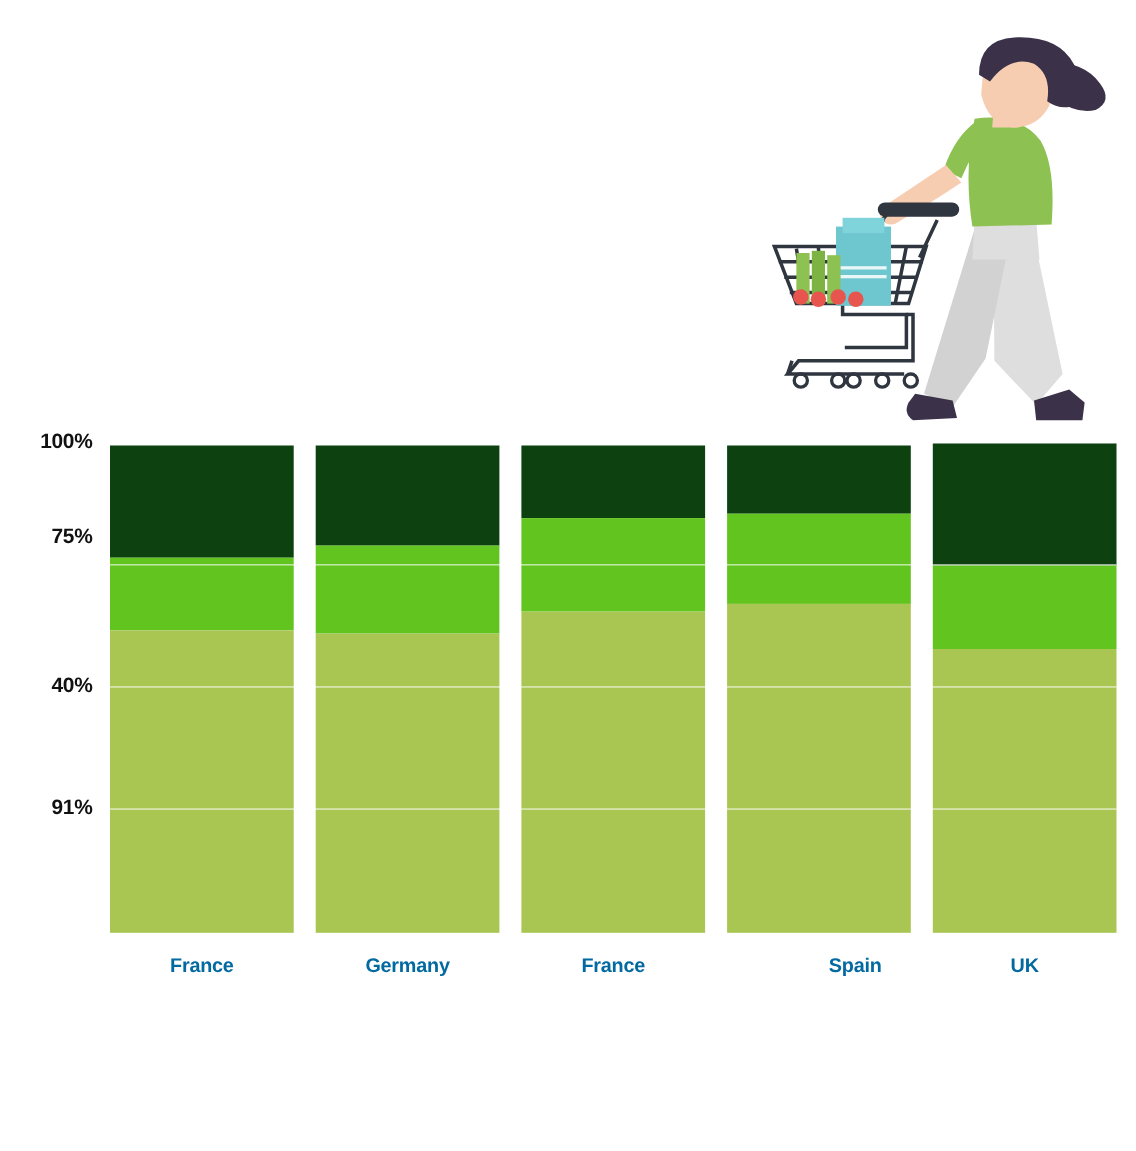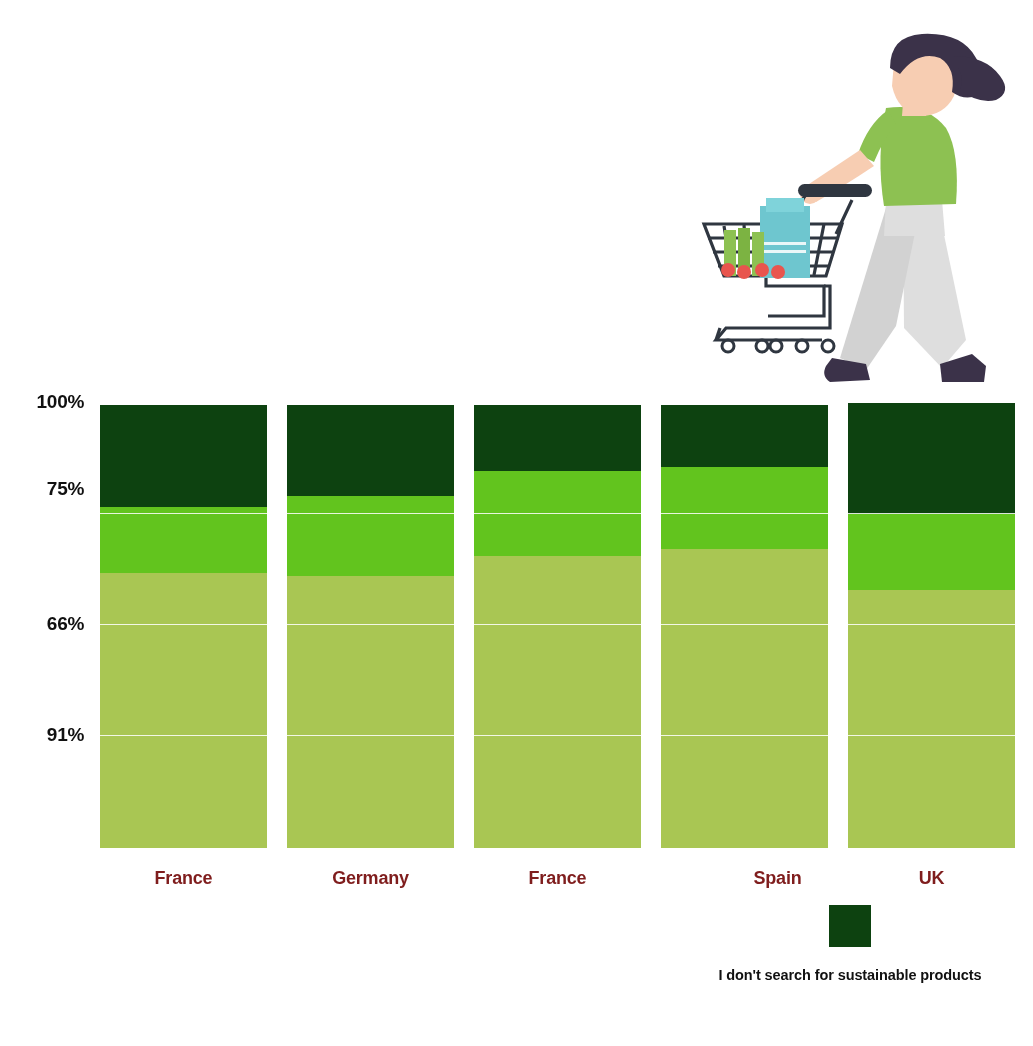--- a/index.html
+++ b/index.html
@@ -39,21 +39,21 @@
   .bar{
     position:absolute;bottom:0;width:167px;
     display:flex;flex-direction:column;justify-content:flex-end;
     z-index:2;
   }
   .seg{width:100%;display:block;}
 
   .x-labels{position:absolute;left:100px;top:868px;width:915px;height:30px;}
   .x-label{
     position:absolute;top:0;width:167px;text-align:center;
-    font-size:18px;font-weight:bold;color:#7f1d1d;letter-spacing:-0.2px;
+    font-size:18px;font-weight:bold;color:#0369a1;letter-spacing:-0.2px;
   }
 
   
   .legend{position:absolute;left:0px;top:905px;width:1033px;height:141px;}
   .legend-item{position:absolute;top:0;text-align:center;}
   .legend-swatch{
     width:42px;height:42px;margin:0 auto 18px auto;display:block;
   }
   .legend-text{
     font-size:14.5px;font-weight:bold;line-height:1.42;color:#111111;
@@ -134,21 +134,21 @@
         <circle cx="88" cy="244" r="7" fill="#e8554e"></circle>
       </g>
     </svg>
   </div>
 
   <div class="chart-area">
 
     <div class="y-axis-labels">
       <div class="y-tick" style="top:402px;">100%</div>
       <div class="y-tick" style="top:489px;">75%</div>
-      <div class="y-tick" style="top:624px;">66%</div>
+      <div class="y-tick" style="top:624px;">40%</div>
       <div class="y-tick" style="top:735px;">91%</div>
     </div>
 
     <div class="plot">
 
       <div class="bar" style="left:0px;height:443px;">
         <div class="seg" style="height:102px;background:#0d4210;"></div>
         <div class="seg" style="height:66px;background:#62c41e;"></div>
         <div class="seg" style="height:275px;background:#a9c653;"></div>
       </div>
@@ -188,20 +188,16 @@
       <div class="x-label" style="left:187px;">Germany</div>
       <div class="x-label" style="left:374px;">France</div>
       <div class="x-label" style="left:594px;">Spain</div>
       <div class="x-label" style="left:748px;">UK</div>
     </div>
 
     <div class="legend">
 
 
 
-      <div class="legend-item li-2">
-        <span class="legend-swatch" style="background:#0d4210;"></span>
-        <span class="legend-text">I don't search for sustainable products</span>
-      </div>
 
     </div>
   </div>
 </div>
 
 </body></html>

